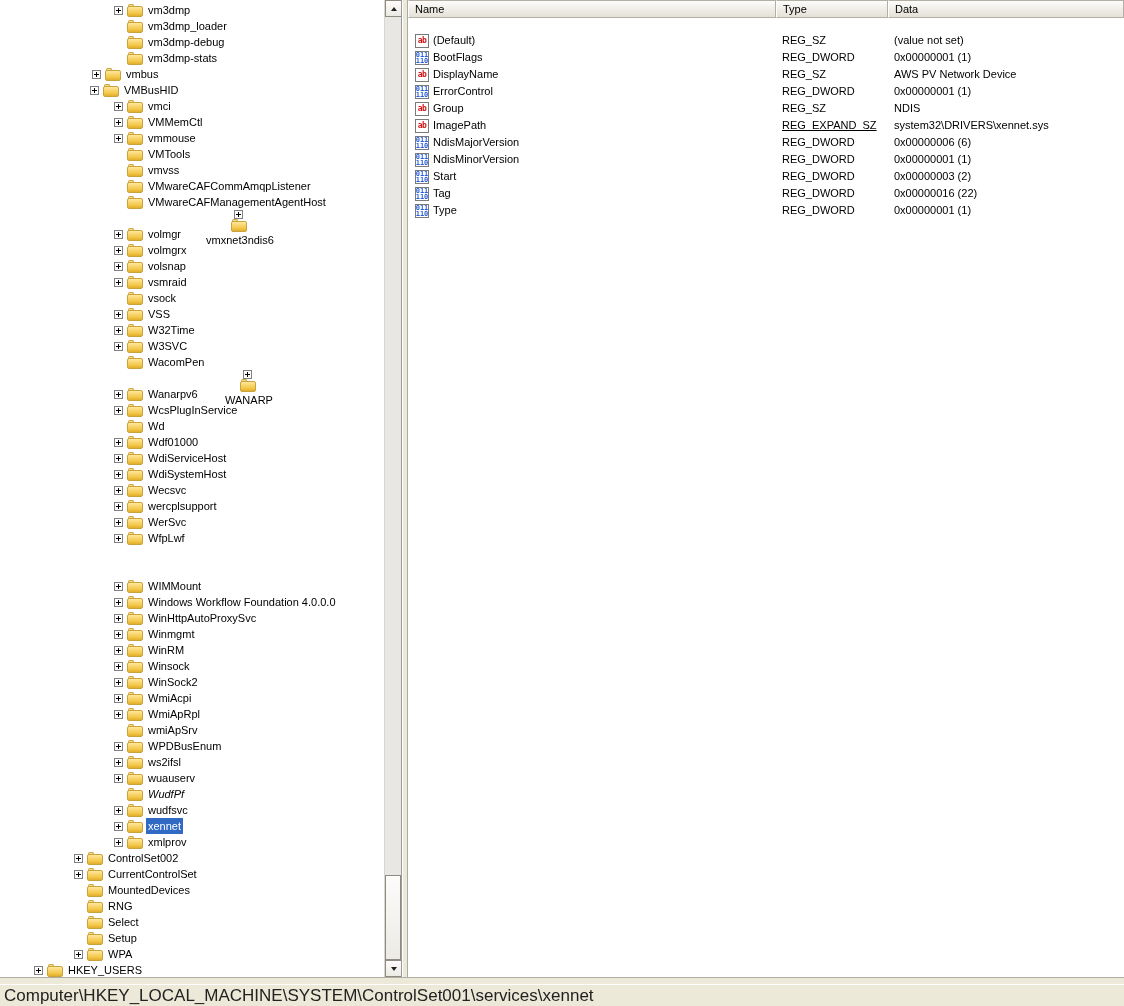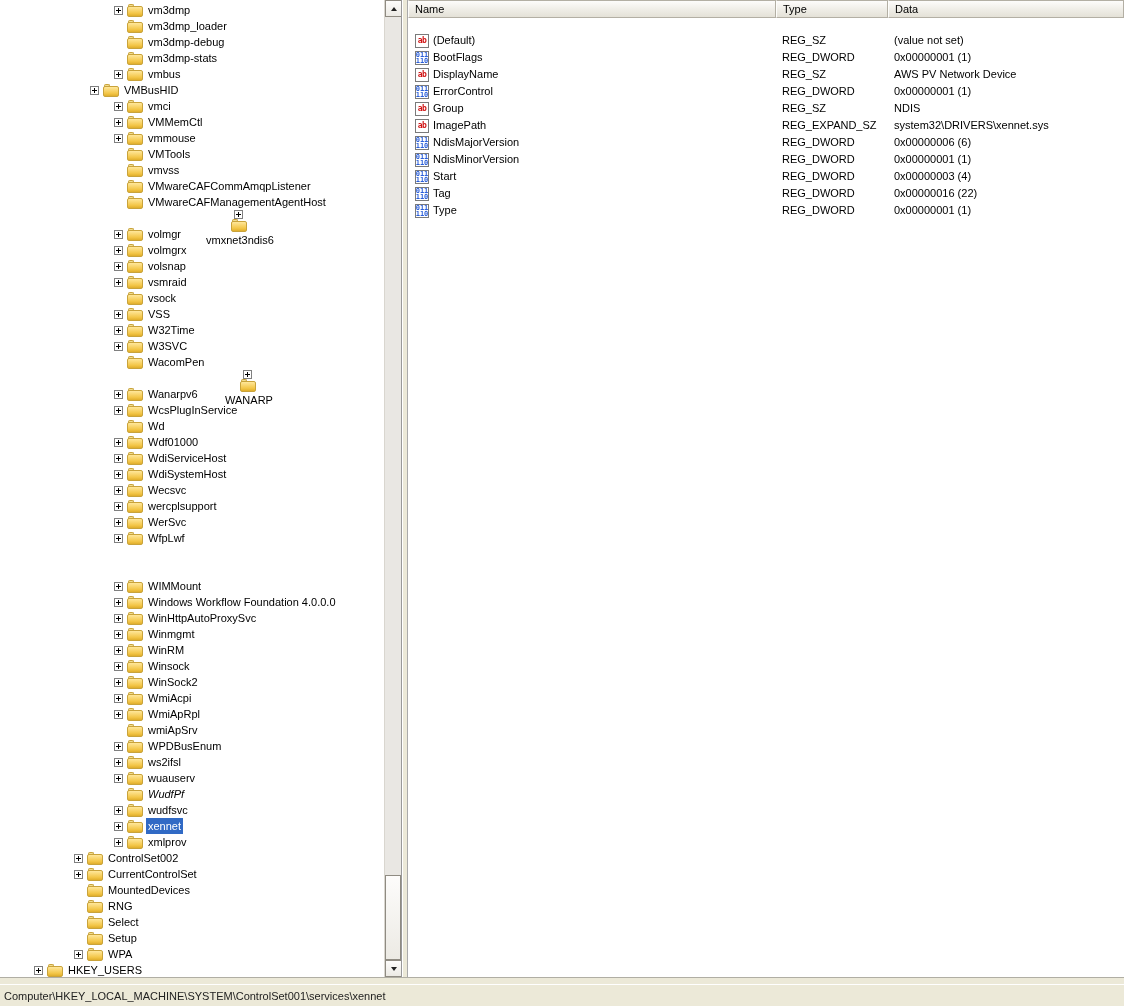--- a/index.html
+++ b/index.html
@@ -280,21 +280,21 @@
     height: 6px;
     background: #ece9d8;
   }
   .statusbar {
     flex: 1;
     background: #ece9d8;
     border-top: 1px solid #fff;
     padding: 0 4px;
     display: flex;
     align-items: center;
-    font-size: 11px;
+    font-size: 17px;
     color: #222;
     white-space: nowrap;
     overflow: hidden;
   }
 </style>
 </head>
 <body>
 
 <div class="app">
   <div class="panes">
@@ -315,21 +315,21 @@
             <div class="tree-row" style="padding-left: 114px;">
               <span class="expander-spacer"></span>
               <span class="folder-icon"></span>
               <span class="node-label">vm3dmp-debug</span>
             </div>
             <div class="tree-row" style="padding-left: 114px;">
               <span class="expander-spacer"></span>
               <span class="folder-icon"></span>
               <span class="node-label">vm3dmp-stats</span>
             </div>
-            <div class="tree-row" style="padding-left: 114px;">
+            <div class="tree-row" style="padding-left: 64px; margin-left: 28px;">
               <span class="expander plus"></span>
               <span class="folder-icon"></span>
               <span class="node-label">vmbus</span>
             </div>
             <div class="tree-row" style="padding-left: 90px;">
               <span class="expander plus"></span>
               <span class="folder-icon"></span>
               <span class="node-label">VMBusHID</span>
             </div>
             <div class="tree-row" style="padding-left: 114px;">
@@ -676,21 +676,21 @@
             <div class="cell" style="width: 112px;">REG_SZ</div>
             <div class="cell" style="width: 236px;">NDIS</div>
           </div>
           <div class="list-row">
             <div class="cell name" style="width: 368px;">
               <span class="val-icon sz">
                 <span class="box">ab</span>
               </span>
               <span>ImagePath</span>
             </div>
-            <div class="cell" style="width: 112px;">REG_EXPAND_SZ</div>
+            <div class="cell" style="width: 112px; text-decoration: underline;">REG_EXPAND_SZ</div>
             <div class="cell" style="width: 236px;">system32\DRIVERS\xennet.sys</div>
           </div>
           <div class="list-row">
             <div class="cell name" style="width: 368px;">
               <span class="val-icon bin">
                 <span class="box" style="white-space: pre;">011
 110</span>
               </span>
               <span>NdisMajorVersion</span>
             </div>
@@ -710,21 +710,21 @@
           </div>
           <div class="list-row">
             <div class="cell name" style="width: 368px;">
               <span class="val-icon bin">
                 <span class="box" style="white-space: pre;">011
 110</span>
               </span>
               <span>Start</span>
             </div>
             <div class="cell" style="width: 112px;">REG_DWORD</div>
-            <div class="cell" style="width: 236px;">0x00000003 (4)</div>
+            <div class="cell" style="width: 236px;">0x00000003 (2)</div>
           </div>
           <div class="list-row">
             <div class="cell name" style="width: 368px;">
               <span class="val-icon bin">
                 <span class="box" style="white-space: pre;">011
 110</span>
               </span>
               <span>Tag</span>
             </div>
             <div class="cell" style="width: 112px;">REG_DWORD</div>

